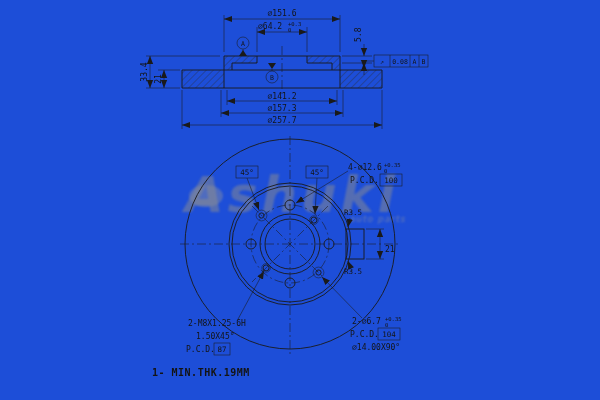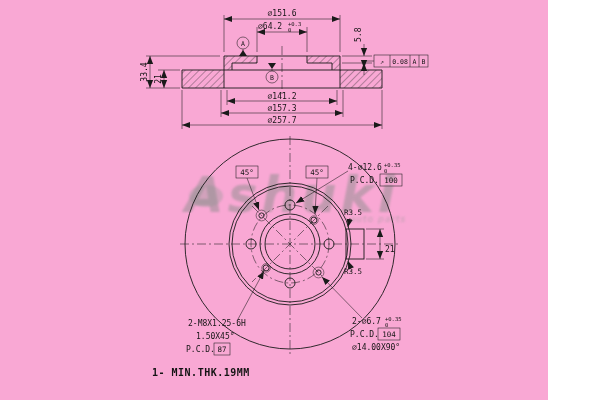--- a/index.html
+++ b/index.html
@@ -1,16 +1,16 @@
 <!DOCTYPE html>
 <html><head>
 <meta charset="utf-8">
 <style>
   html,body{margin:0;padding:0;background:#fff;}
-  #canvas{position:relative;width:548px;height:400px;background:#f9a8d4;overflow:hidden;}
+  #canvas{position:relative;width:600px;height:400px;background:#1d4ed8;overflow:hidden;}
   svg{display:block;}
   text{fill:#141414;font-family:"DejaVu Sans Mono", monospace;}
   .t8{font-size:8px;}
   .t7{font-size:7.5px;}
   .t65{font-size:6.5px;}
   .t55{font-size:5.5px;}
   .t10{font-size:10px;font-weight:600;letter-spacing:0.5px;}
   .wm{font-family:"DejaVu Sans", sans-serif;font-weight:bold;font-style:italic;fill:#8d8d8d;opacity:0.5;letter-spacing:4px;font-size:50px;}
   .wms{font-family:"DejaVu Sans", sans-serif;font-style:italic;fill:#9a9a9a;opacity:0.6;font-size:9px;letter-spacing:1px;}
   .part{stroke:#1a1a1a;stroke-width:0.9;fill:none;}

